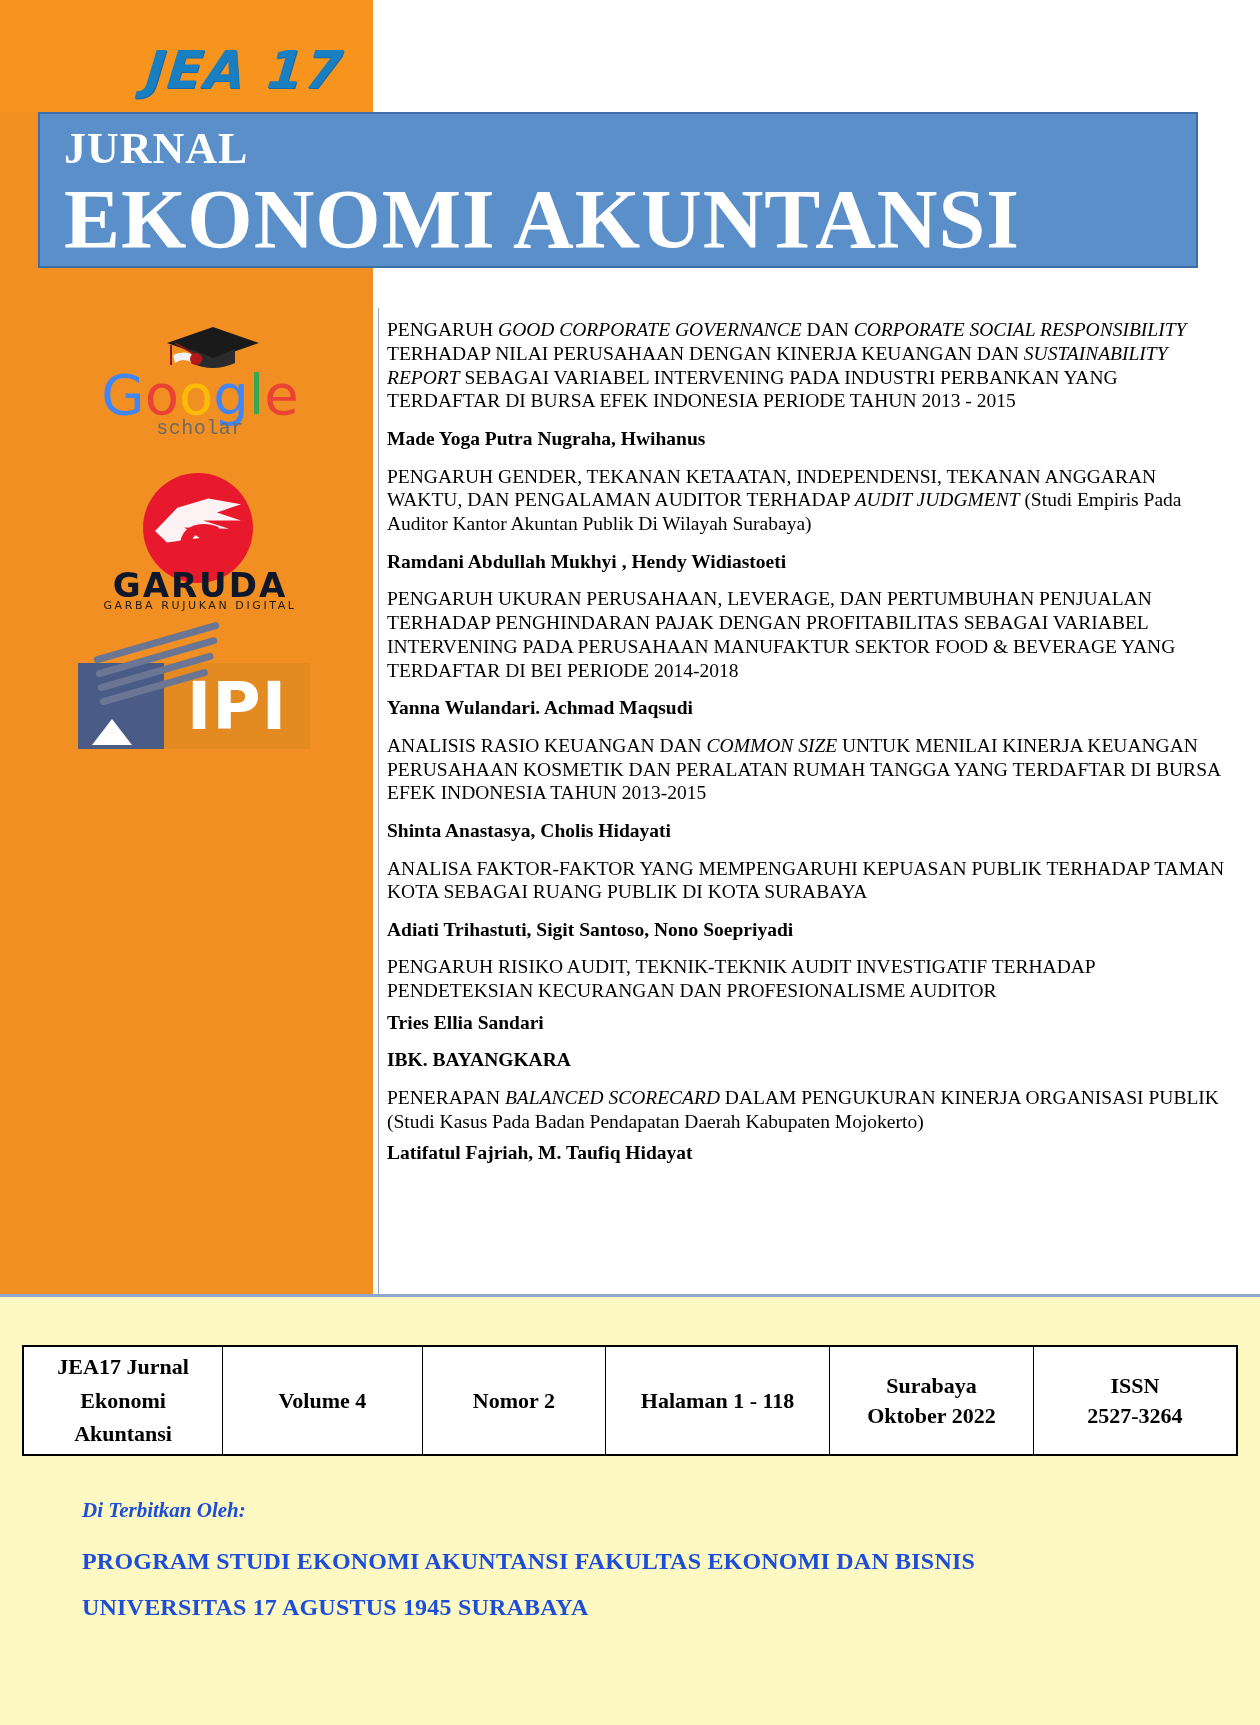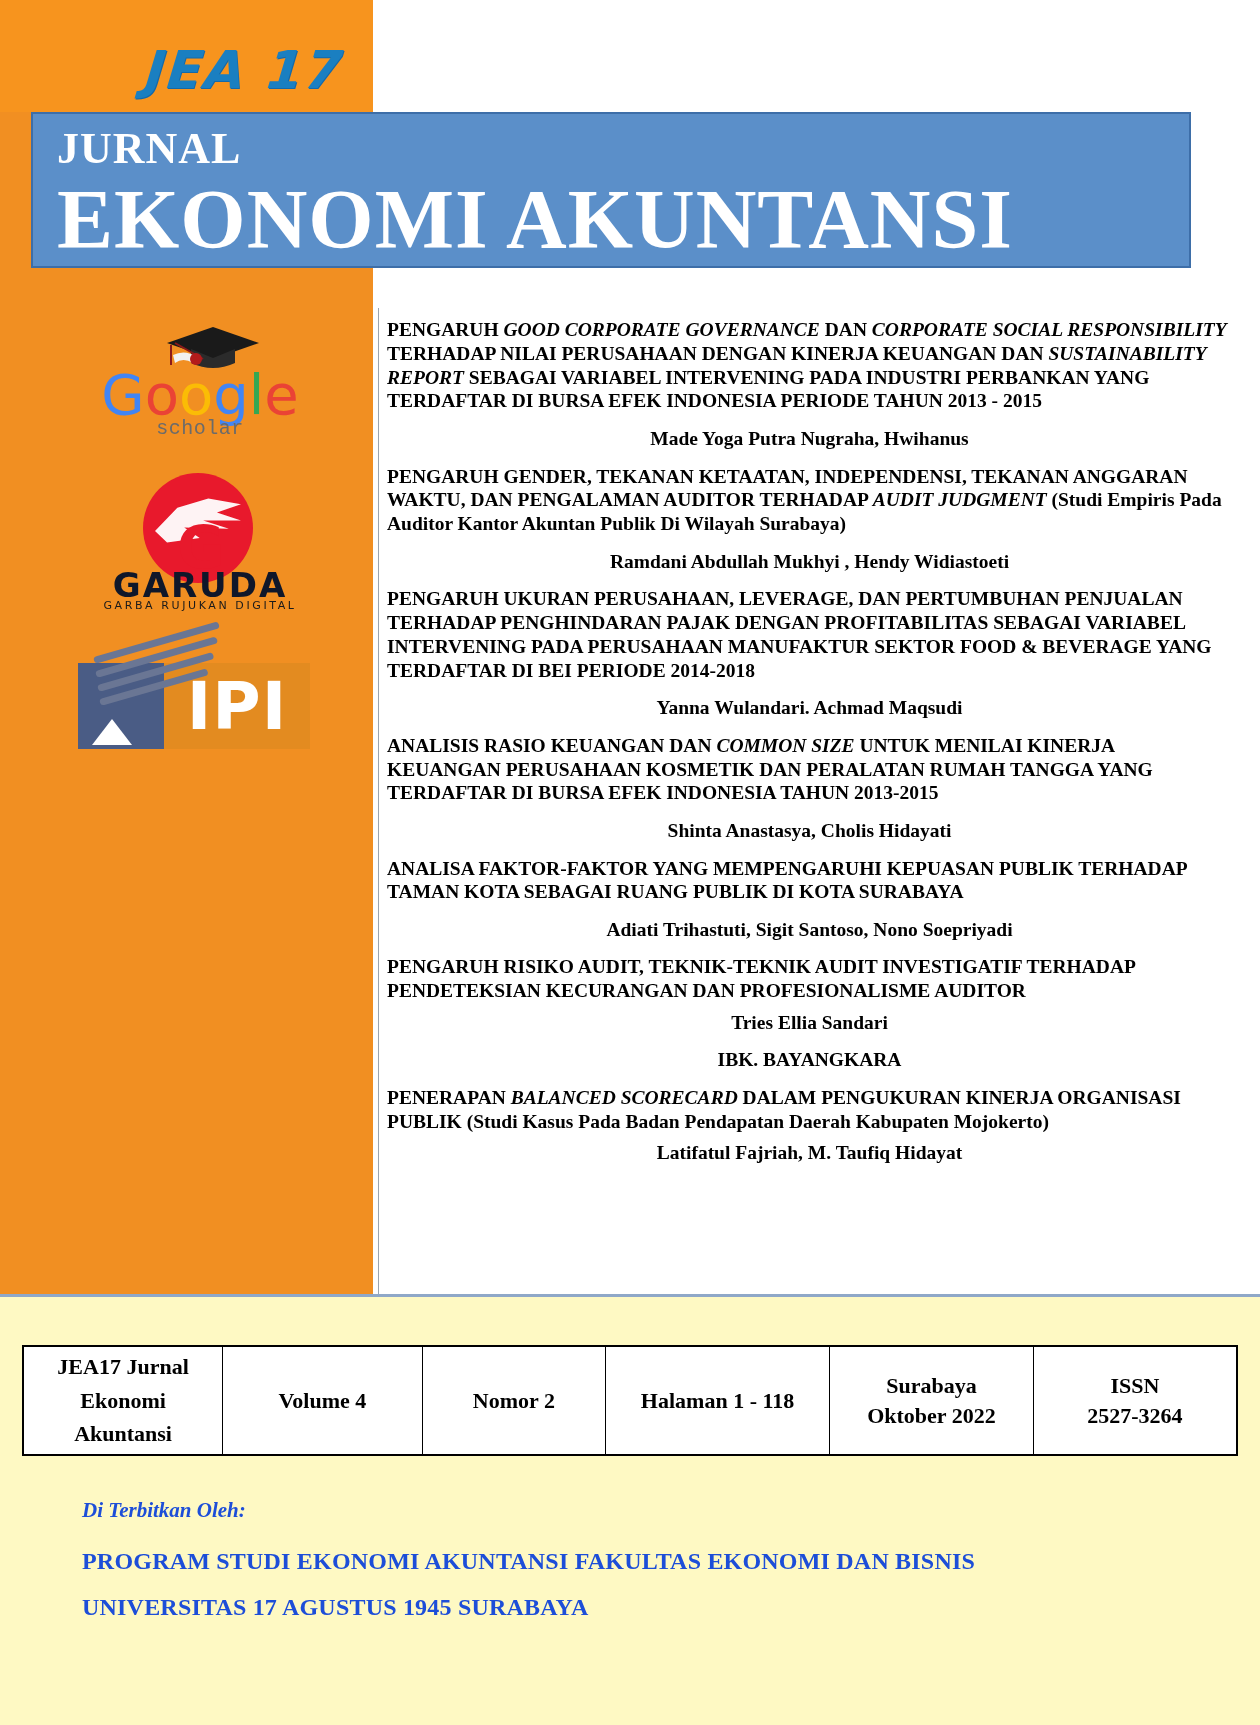--- a/index.html
+++ b/index.html
@@ -31,21 +31,21 @@
     font-family: "DejaVu Sans", sans-serif;
     font-size: 52px; font-weight: bold; font-style: italic;
     color: #1a7fc1;
     letter-spacing: 2px;
     transform: skewX(-6deg);
     text-shadow: 1px 1px 0 #1569a8;
   }
 
   
   .title-banner {
-    position: absolute; left: 31px; top: 112px;
+    position: absolute; left: 38px; top: 112px;
     width: 1160px; height: 156px;
     background: #5b8fc9;
     border: 2px solid #3d6ea8;
     padding: 12px 24px 17px 24px;
   }
   .title-jurnal {
     font-family: "Liberation Serif", serif;
     font-size: 44px; font-weight: bold; color: #ffffff;
     letter-spacing: 1px; line-height: 1.05;
   }
@@ -142,29 +142,29 @@
   
   .content {
     position: absolute; left: 378px; top: 308px;
     width: 876px; height: 986px;
     background: #ffffff;
     border-left: 1px solid #9aa5b1;
     padding: 10px 22px 0 8px;
   }
   .art-title {
     font-family: "Liberation Serif", serif;
-    font-size: 19.5px; font-weight: bold; color: #000000;
+    font-size: 19.5px; font-weight: normal; color: #000000;
     line-height: 1.22; text-align: left;
     margin: 0 0 2px 0;
   }
   .art-title i { font-style: italic; }
   .art-author {
     font-family: "Liberation Serif", serif;
     font-size: 19.5px; font-weight: bold; color: #000000;
-    text-align: center; line-height: 1.2;
+    text-align: left; line-height: 1.2;
     margin: 14px 0 14px 0;
   }
   .art-author.tight-top { margin-top: 8px; }
   .art-block { margin-bottom: 0; }
 
   
   .footer {
     position: absolute; left: 0; top: 1294px;
     width: 1260px; height: 431px;
     background: #fef9c3;

